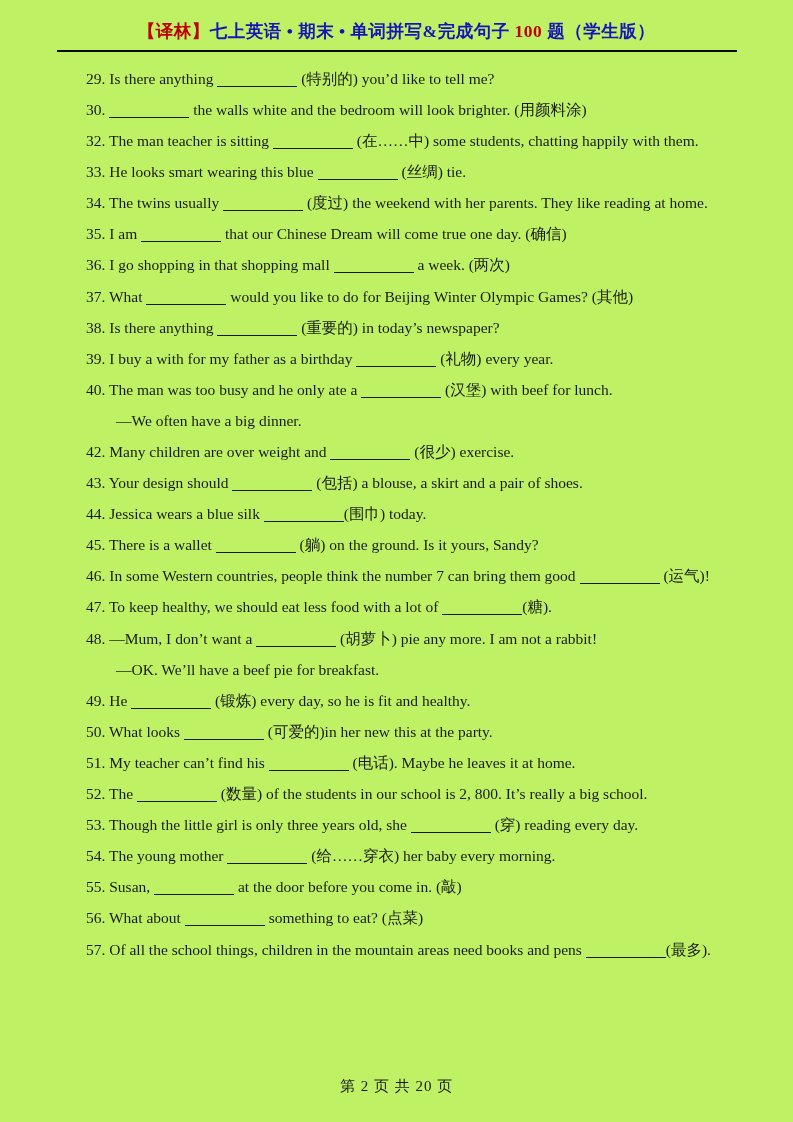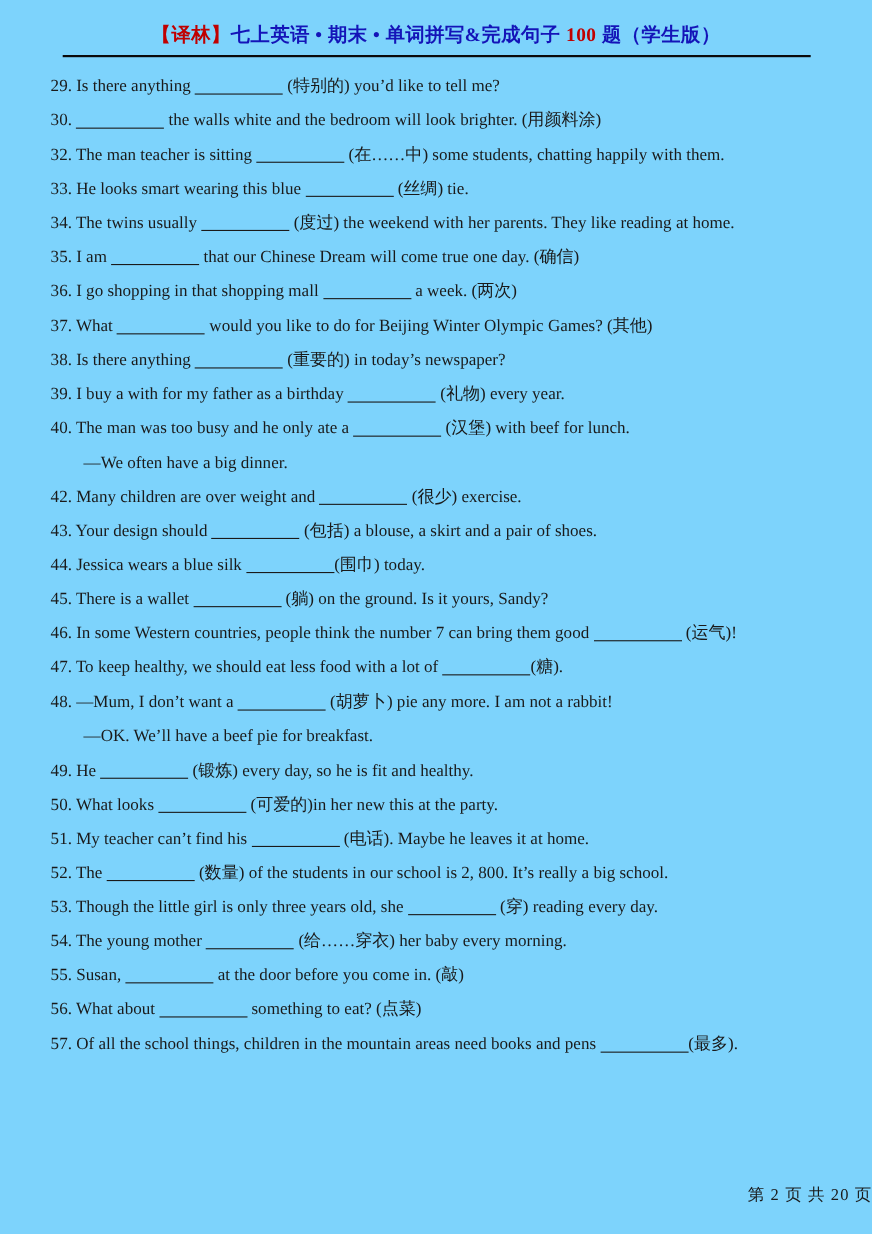--- a/index.html
+++ b/index.html
@@ -1,65 +1,64 @@
 <!DOCTYPE html>
 <html><head>
 <meta charset="utf-8">
 <style>
   html, body { margin: 0; padding: 0; background: #e8e8e8; }
   .page {
     position: relative;
     width: 793px;
     height: 1122px;
     margin: 0 auto;
-    background: #7dd3fc;
+    background: #bef264;
     font-family: "Liberation Serif", "DejaVu Serif", serif;
     color: #1a1a1a;
     overflow: hidden;
   }
   .header-title {
     padding-top: 21px;
     text-align: center;
     font-size: 17.5px;
     font-weight: 700;
     line-height: 1.25;
     letter-spacing: 0.5px;
     white-space: nowrap;
   }
   .rule {
     margin: 7px 56px 0 57px;
     border-top: 2.6px solid #0a0a0a;
     height: 0;
   }
   .questions {
     margin-top: 11px;
-    padding-left: 26px;
+    padding-left: 86px;
     padding-right: 20px;
-    margin-left: 20px;
   }
   .line {
     line-height: 31.1px;
     font-size: 15.5px;
     white-space: nowrap;
   }
   .line .num { display: inline; }
   .line.cont { padding-left: 30px; }
   .blank {
     display: inline-block;
     width: 80px;
     height: 12px;
     border-bottom: 1.4px solid #1a1a1a;
     vertical-align: -3px;
   }
   .footer {
     position: absolute;
     left: 0;
     right: 0;
     bottom: 26px;
-    text-align: right;
+    text-align: center;
     font-size: 15px;
     letter-spacing: 1px;
     color: #1a1a1a;
   }
 </style>
 </head>
 <body>
 
 <div class="page">
   <div class="header-title" id="title"><span style="color: rgb(192, 0, 0);">【译林】</span><span style="color: rgb(20, 20, 184);">七上英语 • 期末 • 单词拼写&amp;完成句子 </span><span style="color: rgb(192, 0, 0);">100</span><span style="color: rgb(20, 20, 184);"> 题（学生版）</span></div>

